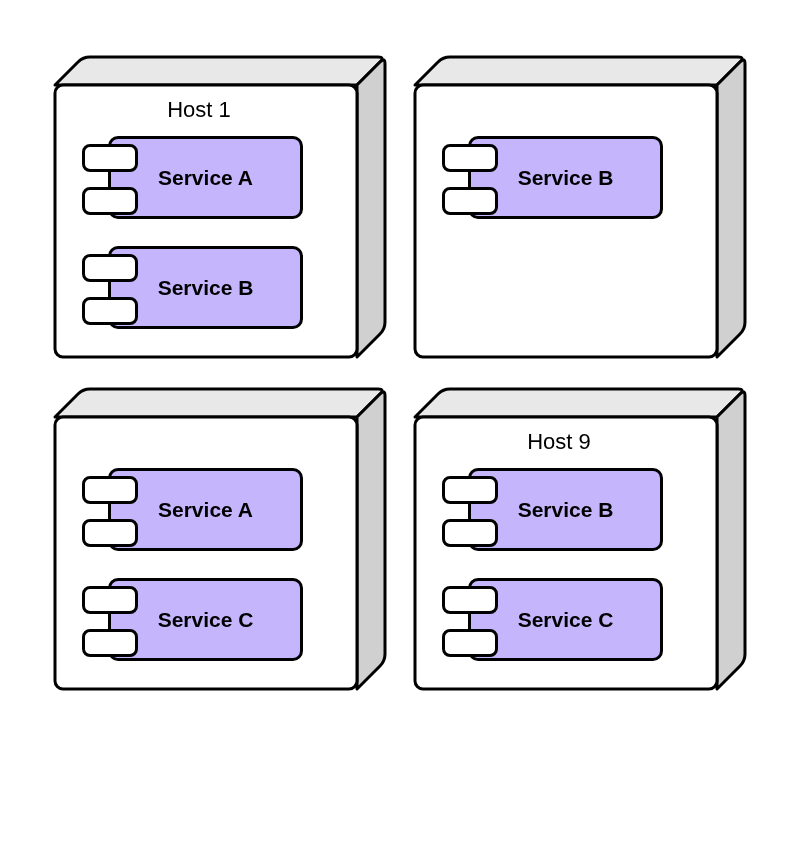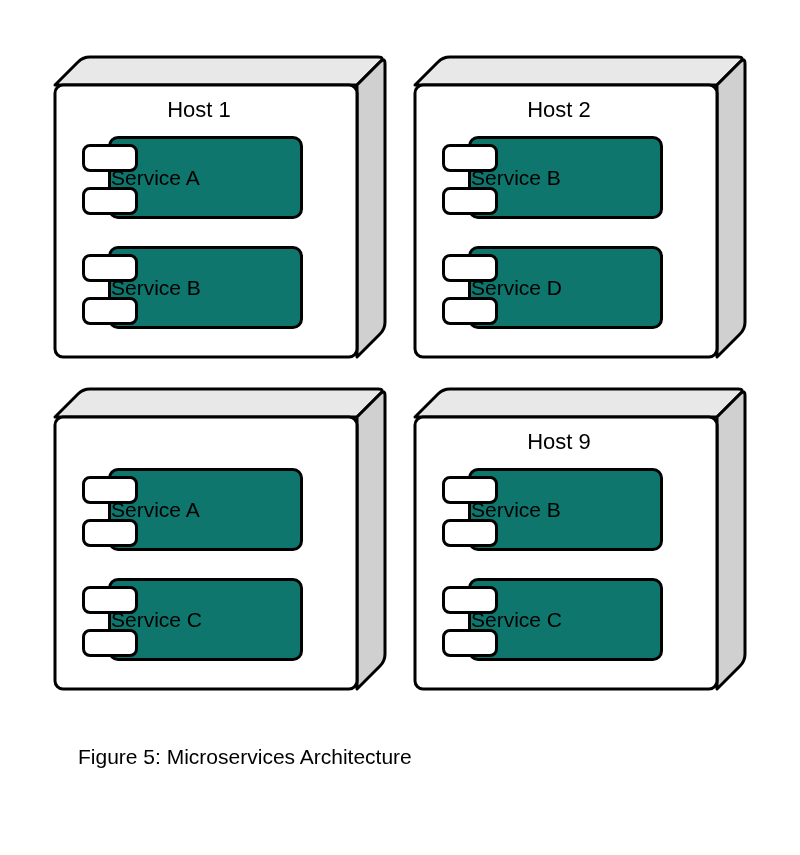--- a/index.html
+++ b/index.html
@@ -48,24 +48,25 @@
     left: 53px;
     width: 195px;
     height: 83px;
   }
   .service-box {
     position: absolute;
     left: 0; top: 0; right: 0; bottom: 0;
     box-sizing: border-box;
     border: 3px solid #000000;
     border-radius: 10px;
-    background: #0f766e;
+    background: #c4b5fd;
     display: flex;
     align-items: center;
-    justify-content: flex-start;
+    justify-content: center;
+    font-weight: bold;
   }
   .service-label {
     font-size: 21px;
     line-height: 1;
     white-space: nowrap;
   }
   .tab {
     position: absolute;
     left: -26px;
     width: 50px;
@@ -116,31 +117,23 @@
     <div class="service" style="top:161px;">
       <div class="service-box">
         <span class="service-label">Service B</span>
       </div>
       <div class="tab tab1"></div>
       <div class="tab tab2"></div>
     </div>
   </div>
 
   <div class="host" style="left:415px; top:85px;">
-    <div class="host-title">Host 2</div>
     <div class="service" style="top:51px;">
       <div class="service-box">
         <span class="service-label">Service B</span>
-      </div>
-      <div class="tab tab1"></div>
-      <div class="tab tab2"></div>
-    </div>
-    <div class="service" style="top:161px;">
-      <div class="service-box">
-        <span class="service-label">Service D</span>
       </div>
       <div class="tab tab1"></div>
       <div class="tab tab2"></div>
     </div>
   </div>
 
   <div class="host" style="left:55px; top:417px;">
     <div class="service" style="top:51px;">
       <div class="service-box">
         <span class="service-label">Service A</span>
@@ -168,15 +161,14 @@
     </div>
     <div class="service" style="top:161px;">
       <div class="service-box">
         <span class="service-label">Service C</span>
       </div>
       <div class="tab tab1"></div>
       <div class="tab tab2"></div>
     </div>
   </div>
 
-  <div class="caption">Figure 5: Microservices Architecture</div>
 
 </div>
 
 </body></html>

